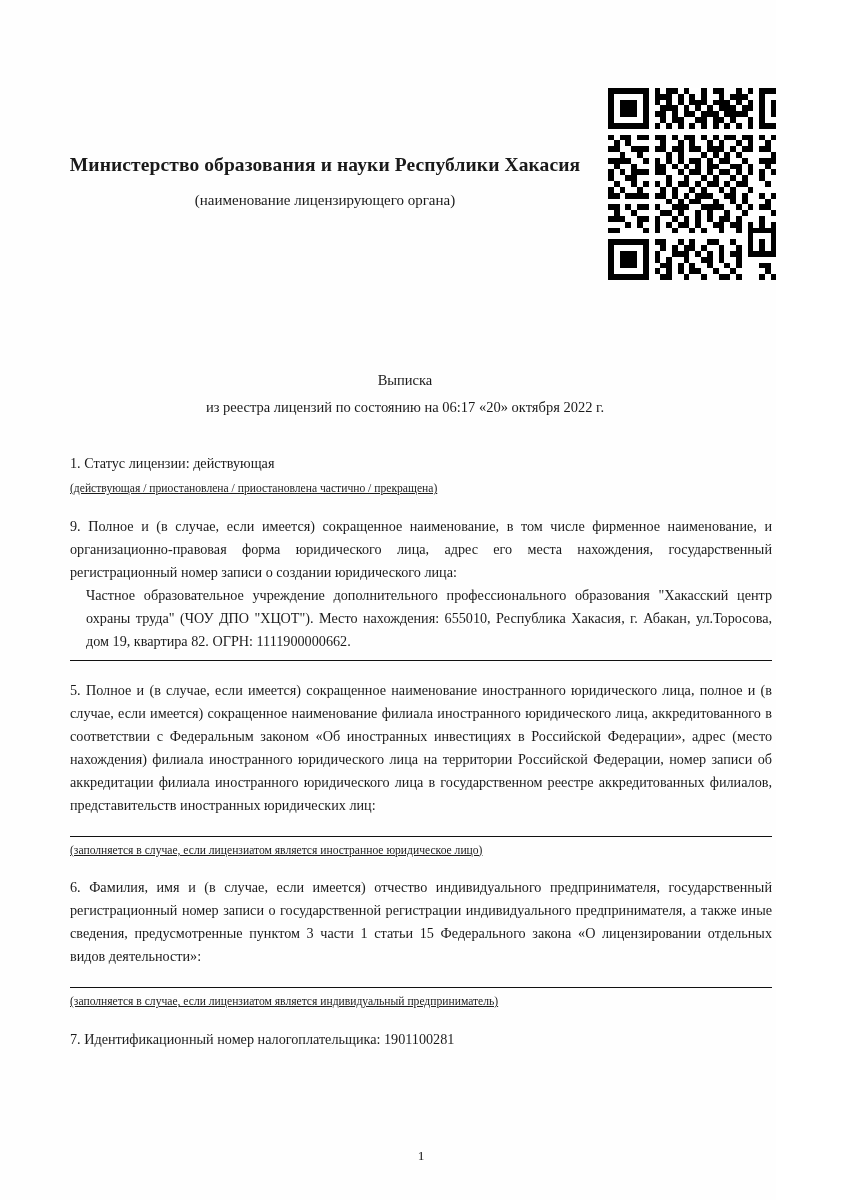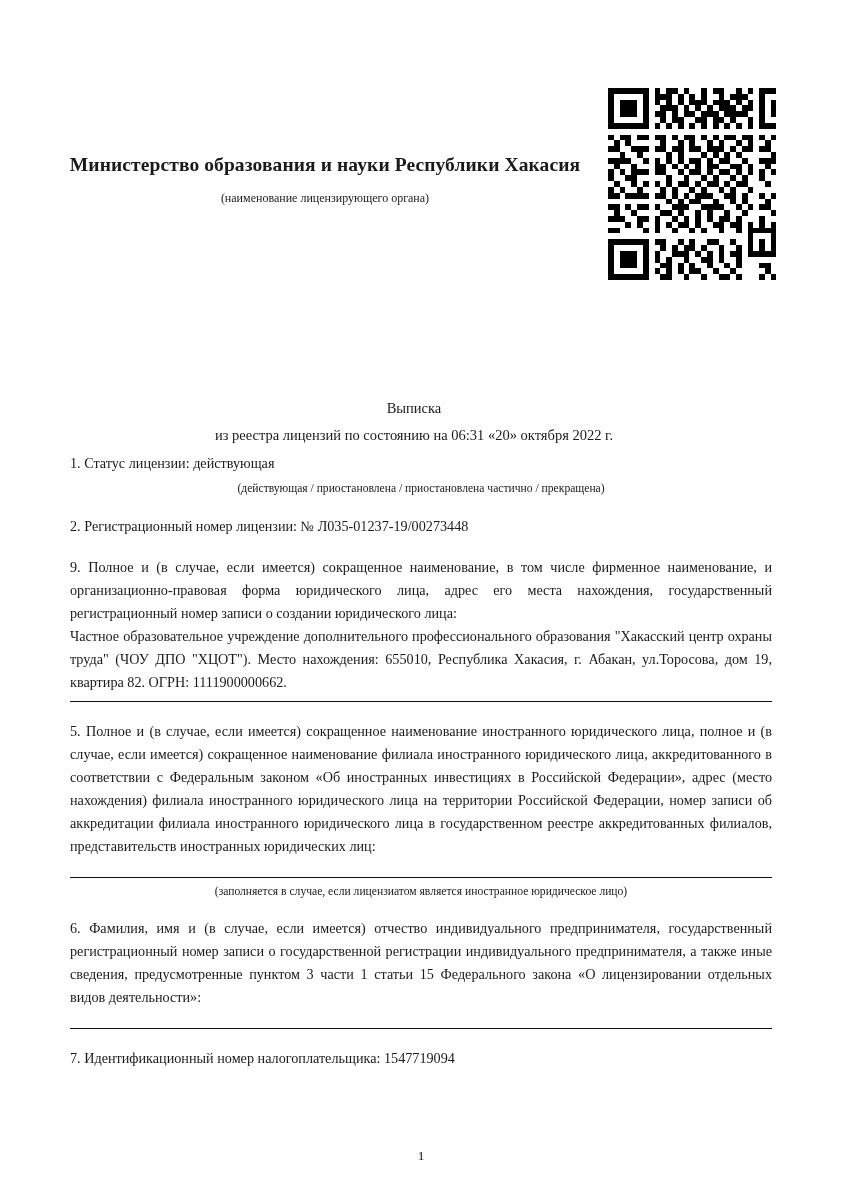--- a/index.html
+++ b/index.html
@@ -38,32 +38,31 @@
     text-align: center;
   }
   .doc-header .org {
     font-size: 19.5px;
     font-weight: bold;
     line-height: 1.5;
     letter-spacing: .1px;
   }
   .doc-header .org-note {
     margin-top: 12px;
-    font-size: 12px;
+    font-size: 15px;
     line-height: 1.3;
   }
 
   
   .title-block {
     position: absolute;
     top: 370px;
-    left: 63px;
+    left: 54px;
     width: 702px;
     text-align: center;
-    margin-top: 28px;
   }
   .title-block .t1 {
     font-size: 14.5px;
     line-height: 1.5;
   }
   .title-block .t2 {
     font-size: 14.5px;
     line-height: 1.6;
     margin-top: 4px;
   }
@@ -78,26 +77,28 @@
   .item {
     font-size: 14.2px;
     line-height: 1.62;
     text-align: justify;
     text-justify: inter-word;
     margin-top: 18px;
   }
   .item.first { margin-top: 8px; }
   .item .cont {
     display: block;
+    margin-left: 16px;
   }
   .note {
     font-size: 11.6px;
-    text-align: center;
+    text-align: left;
     margin-top: 6px;
     line-height: 1.35;
+    text-decoration: underline;
   }
   .rule {
     border-bottom: 1.6px solid #111;
     margin-top: 7px;
     height: 0;
   }
   .rule.thin { border-bottom-width: 1.4px; }
   .gap-lines { height: 12px; }
 
   .pagenum {
@@ -435,54 +436,52 @@
     </svg>
   </div>
 
   <div class="doc-header">
     <div class="org">Министерство образования и науки Республики Хакасия</div>
     <div class="org-note">(наименование лицензирующего органа)</div>
   </div>
 
   <div class="title-block">
     <div class="t1">Выписка</div>
-    <div class="t2">из реестра лицензий по состоянию на 06:31 «20» октября 2022 г.</div>
+    <div class="t2">из реестра лицензий по состоянию на 06:17 «20» октября 2022 г.</div>
   </div>
 
   <div class="body-area">
 
     <div class="item first">
       <div>1. Статус лицензии: действующая</div>
       <div class="note">(действующая / приостановлена / приостановлена частично / прекращена)</div>
     </div>
 
-    <div class="item">
-      <div>2. Регистрационный номер лицензии: № Л035-01237-19/00273448</div>
-    </div>
 
 
     <div class="item">
       <div>9. Полное и (в случае, если имеется) сокращенное наименование, в том числе фирменное наименование, и организационно-правовая форма юридического лица, адрес его места нахождения, государственный регистрационный номер записи о создании юридического лица:</div>
       <div class="cont">Частное образовательное учреждение дополнительного профессионального образования "Хакасский центр охраны труда" (ЧОУ ДПО "ХЦОТ"). Место нахождения: 655010, Республика Хакасия, г. Абакан, ул.Торосова, дом 19, квартира 82. ОГРН: 1111900000662.</div>
       <div class="rule"></div>
     </div>
 
     <div class="item">
       <div>5. Полное и (в случае, если имеется) сокращенное наименование иностранного юридического лица, полное и (в случае, если имеется) сокращенное наименование филиала иностранного юридического лица, аккредитованного в соответствии с Федеральным законом «Об иностранных инвестициях в Российской Федерации», адрес (место нахождения) филиала иностранного юридического лица на территории Российской Федерации, номер записи об аккредитации филиала иностранного юридического лица в государственном реестре аккредитованных филиалов, представительств иностранных юридических лиц:</div>
       <div class="gap-lines"></div>
       <div class="rule thin"></div>
       <div class="note">(заполняется в случае, если лицензиатом является иностранное юридическое лицо)</div>
     </div>
 
     <div class="item">
       <div>6. Фамилия, имя и (в случае, если имеется) отчество индивидуального предпринимателя, государственный регистрационный номер записи о государственной регистрации индивидуального предпринимателя, а также иные сведения, предусмотренные пунктом 3 части 1 статьи 15 Федерального закона «О лицензировании отдельных видов деятельности»:</div>
       <div class="gap-lines"></div>
       <div class="rule thin"></div>
+      <div class="note">(заполняется в случае, если лицензиатом является индивидуальный предприниматель)</div>
     </div>
 
     <div class="item">
-      <div>7. Идентификационный номер налогоплательщика: 1547719094</div>
+      <div>7. Идентификационный номер налогоплательщика: 1901100281</div>
     </div>
 
   </div>
 
   <div class="pagenum">1</div>
 </div>
 
 </body></html>

